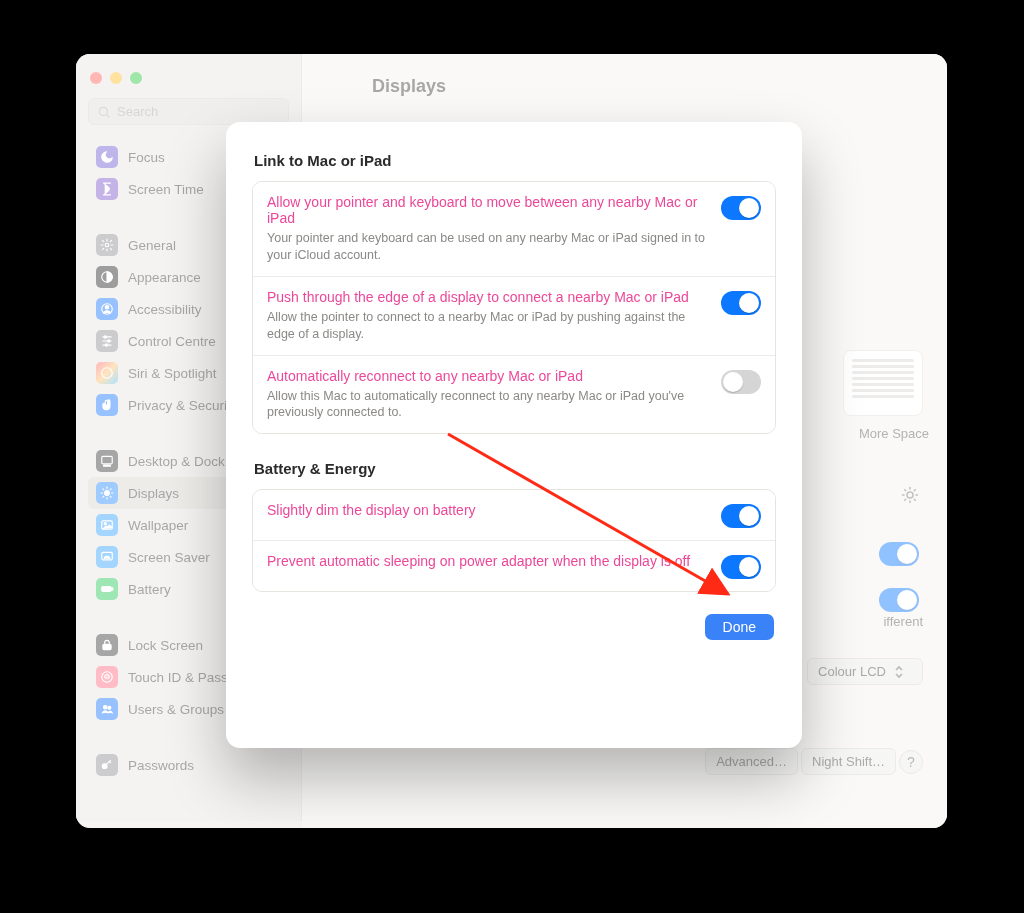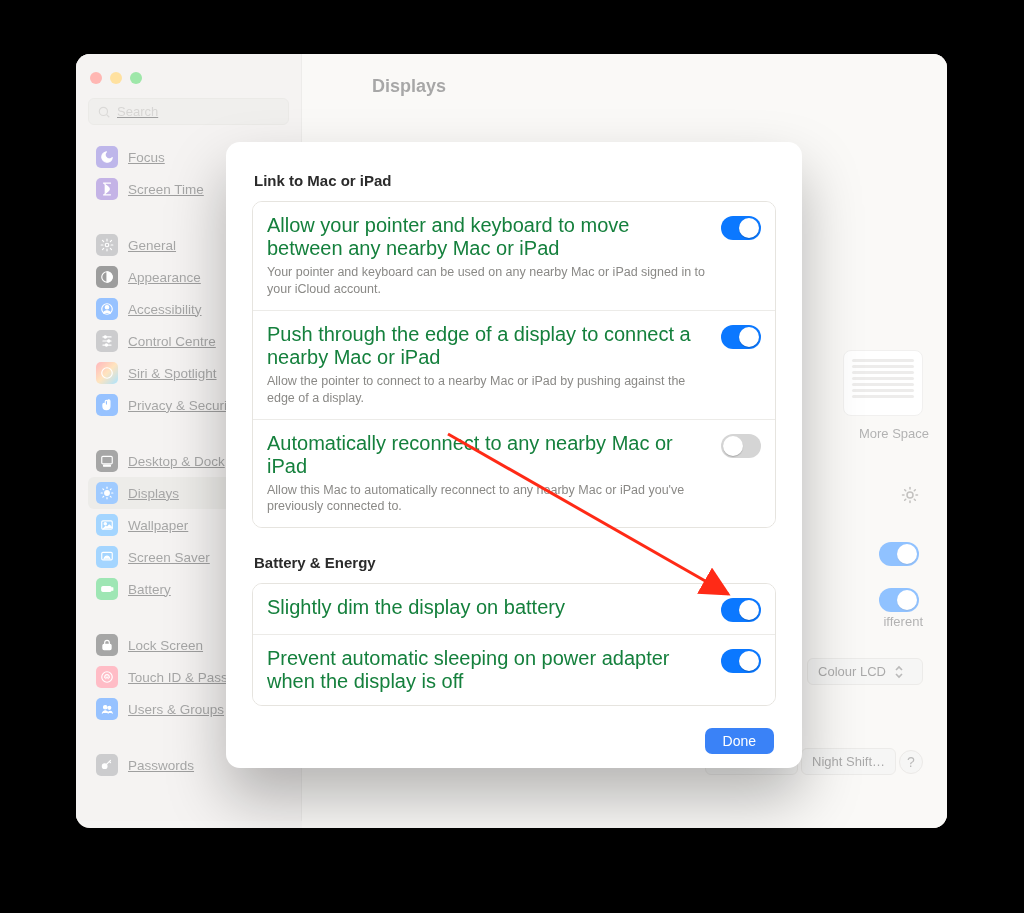--- a/index.html
+++ b/index.html
@@ -21,21 +21,21 @@
   }
   html,body{margin:0;height:100%;background:var(--bg);font-family:-apple-system,Helvetica Neue,Arial,sans-serif;color:var(--text);}
   .stage{width:1024px;height:913px;position:relative;overflow:hidden;background:#000;}
   
   .window{
     position:absolute;left:76px;top:54px;width:871px;height:774px;
     background:var(--window);border-radius:14px;box-shadow:0 30px 70px rgba(0,0,0,.55);overflow:hidden;
   }
   .sidebar{
     position:absolute;left:0;top:0;bottom:7px;width:226px;background:var(--sidebar);border-right:1px solid var(--panel-border);
-    padding-top:8px;box-sizing:border-box;text-decoration:underline;
+    padding-top:8px;box-sizing:border-box;
   }
   .title-dots{display:flex;gap:8px;padding:10px 14px 12px;}
   .dot{width:12px;height:12px;border-radius:50%;}
   .dot.red{background:var(--accent-red);}
   .dot.yellow{background:var(--accent-yellow);}
   .dot.green{background:var(--accent-green);}
   .search{
     margin:2px 12px 10px;display:flex;align-items:center;gap:6px;background:#dedcd8;border:1px solid #d3d0cb;border-radius:6px;padding:5px 8px;color:#9b9893;
   }
   .search svg{width:14px;height:14px;opacity:.7}
@@ -77,33 +77,32 @@
   .bg-toggle .tog{position:relative}
   .row-right{position:absolute;right:24px;font-size:13px;color:#555}
   .pill{display:inline-flex;align-items:center;background:#ecebe8;border:1px solid #d6d3ce;border-radius:6px;padding:5px 10px;font-size:13px;color:#444}
   .help{width:22px;height:22px;border-radius:50%;background:#ecebe8;border:1px solid #d2cfca;display:flex;align-items:center;justify-content:center;color:#666;font-size:14px}
 
   
   .sheet{
     position:absolute;left:226px;top:120px;width:576px;height:626px;background:#fff;border-radius:14px;
     box-shadow:0 30px 60px rgba(0,0,0,.28);padding:20px 22px 18px;box-sizing:border-box;
     z-index:5;
-    margin-top:20px;
   }
   .dim{
     position:absolute;inset:0;background:rgba(255,255,255,.55);z-index:4;
   }
   .section-title{font-weight:700;font-size:15px;margin:10px 6px 12px}
   .settings-card{border:1px solid #e6e4df;border-radius:10px;overflow:hidden;margin:0 4px}
   .setting{
     display:flex;align-items:flex-start;gap:12px;padding:12px 14px;border-top:1px solid #ecebe8;background:#fff;
   }
   .setting:first-child{border-top:0}
   .setting .txt{flex:1}
-  .setting .label{font-size:20px;color:#15803d}
+  .setting .label{font-size:14px;color:#ec4899}
   .setting .desc{font-size:12.5px;color:#8a8986;margin-top:4px;line-height:1.35}
   .tog{position:relative;width:40px;height:24px;border-radius:20px;background:var(--toggle-off);flex:0 0 40px;margin-top:2px}
   .tog.on{background:var(--toggle-on)}
   .knob{position:absolute;top:2px;left:2px;width:20px;height:20px;border-radius:50%;background:#fff;box-shadow:0 1px 1px rgba(0,0,0,.2)}
   .tog.on .knob{left:18px}
   .done-row{display:flex;justify-content:flex-end;padding:22px 6px 0}
   .btn-done{background:var(--button-blue);color:#fff;border:none;border-radius:7px;padding:5px 18px;font-size:14px}
 
   
   .arrow{position:absolute;z-index:6;pointer-events:none}

